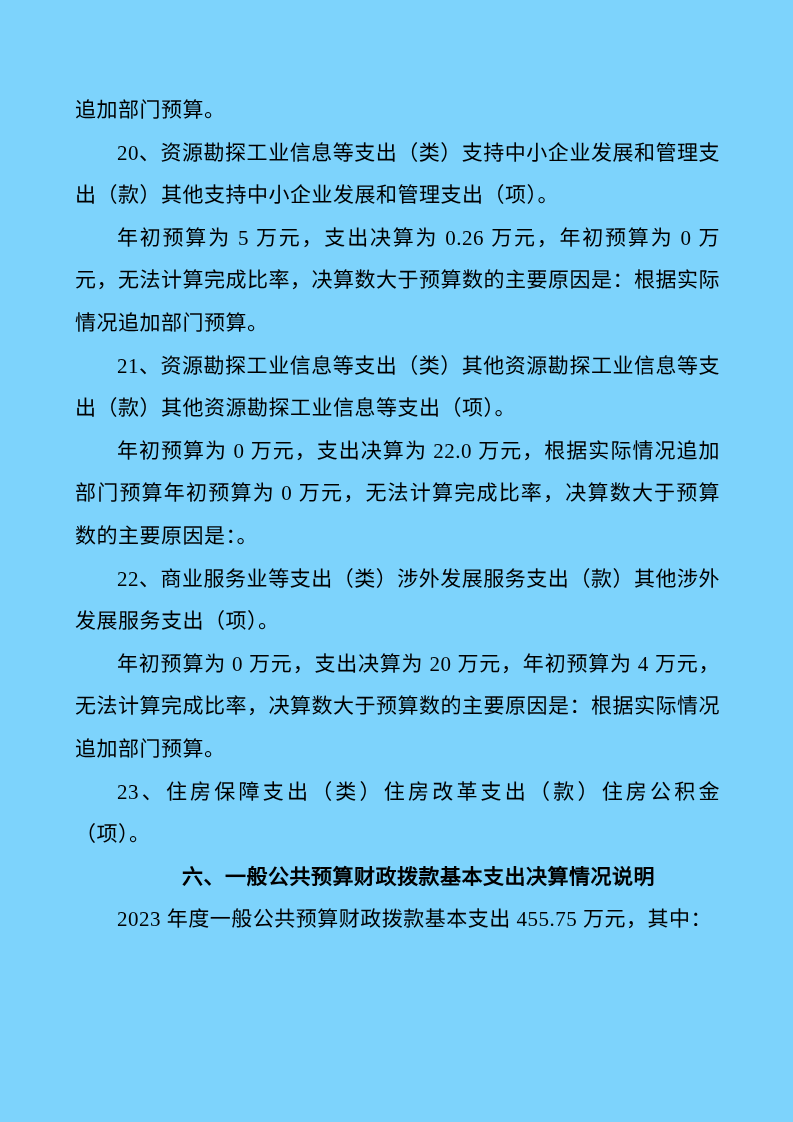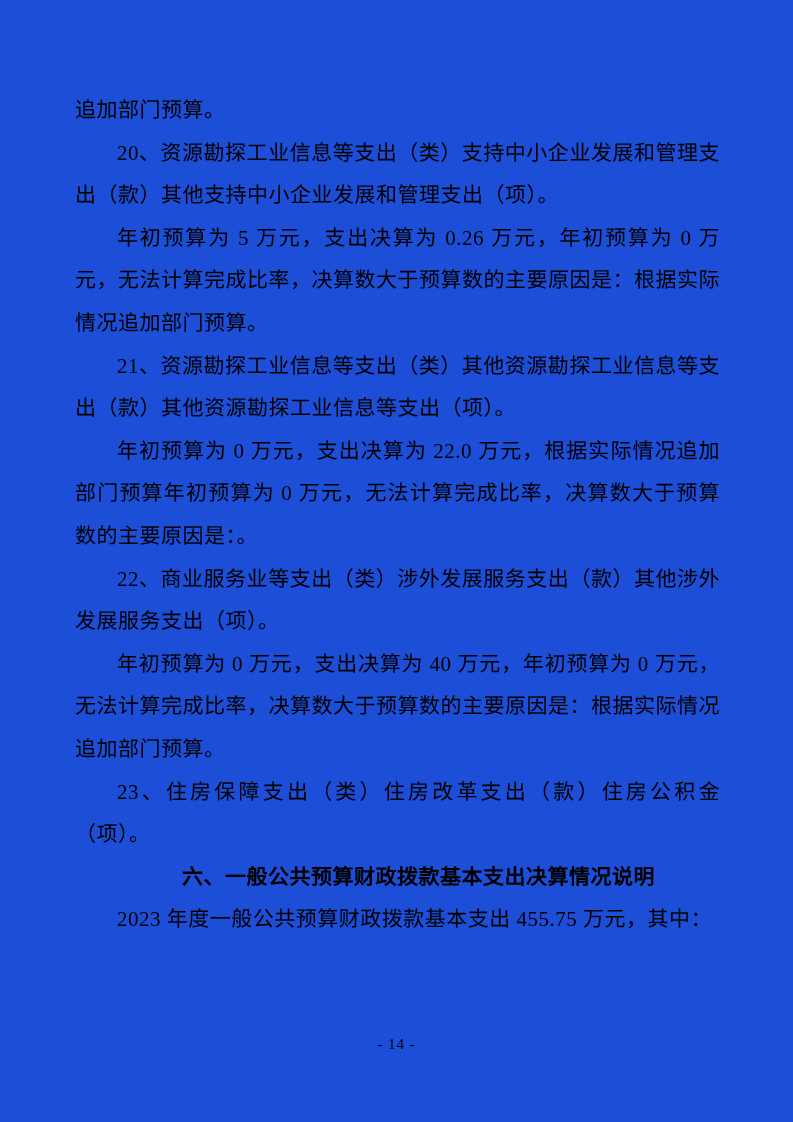--- a/index.html
+++ b/index.html
@@ -4,21 +4,21 @@
 <style>
   html, body {
     margin: 0;
     padding: 0;
     background: #ffffff;
   }
   .page {
     position: relative;
     width: 793px;
     height: 1122px;
-    background: #1d4ed8;
+    background: #7dd3fc;
     overflow: hidden;
     box-sizing: border-box;
     font-family: "Liberation Serif", "DejaVu Serif", serif;
     color: #000000;
   }
   .content {
     position: absolute;
     left: 75px;
     top: 89px;
     width: 645px;
@@ -58,19 +58,18 @@
 <body>
 
 <div class="page">
   <div class="content">
     <p class="para cont">追加部门预算。</p>
     <p class="para">20、资源勘探工业信息等支出（类）支持中小企业发展和管理支出（款）其他支持中小企业发展和管理支出（项）。</p>
     <p class="para">年初预算为 5 万元，支出决算为 0.26 万元，年初预算为 0 万元，无法计算完成比率，决算数大于预算数的主要原因是：根据实际情况追加部门预算。</p>
     <p class="para">21、资源勘探工业信息等支出（类）其他资源勘探工业信息等支出（款）其他资源勘探工业信息等支出（项）。</p>
     <p class="para">年初预算为 0 万元，支出决算为 22.0 万元，根据实际情况追加部门预算年初预算为 0 万元，无法计算完成比率，决算数大于预算数的主要原因是：。</p>
     <p class="para">22、商业服务业等支出（类）涉外发展服务支出（款）其他涉外发展服务支出（项）。</p>
-    <p class="para">年初预算为 0 万元，支出决算为 40 万元，年初预算为 0 万元，无法计算完成比率，决算数大于预算数的主要原因是：根据实际情况追加部门预算。</p>
+    <p class="para">年初预算为 0 万元，支出决算为 20 万元，年初预算为 4 万元，无法计算完成比率，决算数大于预算数的主要原因是：根据实际情况追加部门预算。</p>
     <p class="para">23、住房保障支出（类）住房改革支出（款）住房公积金（项）。</p>
     <p class="para heading">六、一般公共预算财政拨款基本支出决算情况说明</p>
     <p class="para">2023 年度一般公共预算财政拨款基本支出 455.75 万元，其中：</p>
   </div>
-  <div class="footer">- 14 -</div>
 </div>
 
 </body></html>

